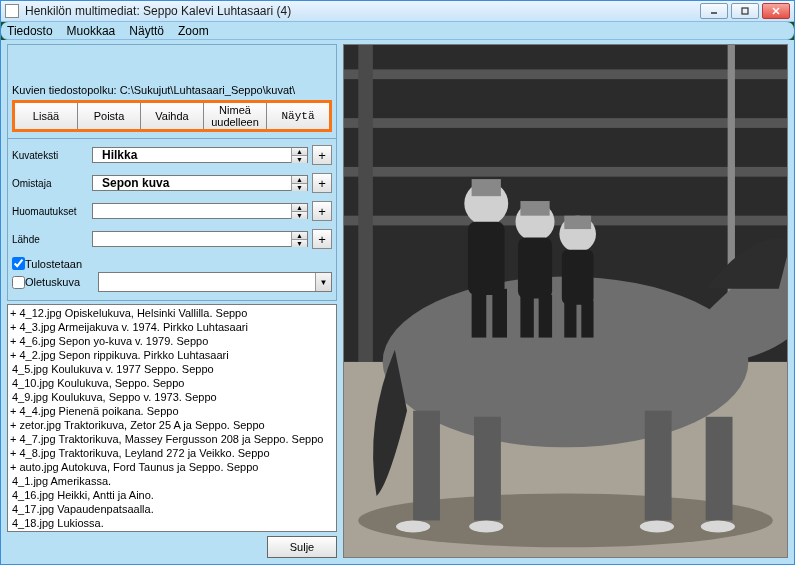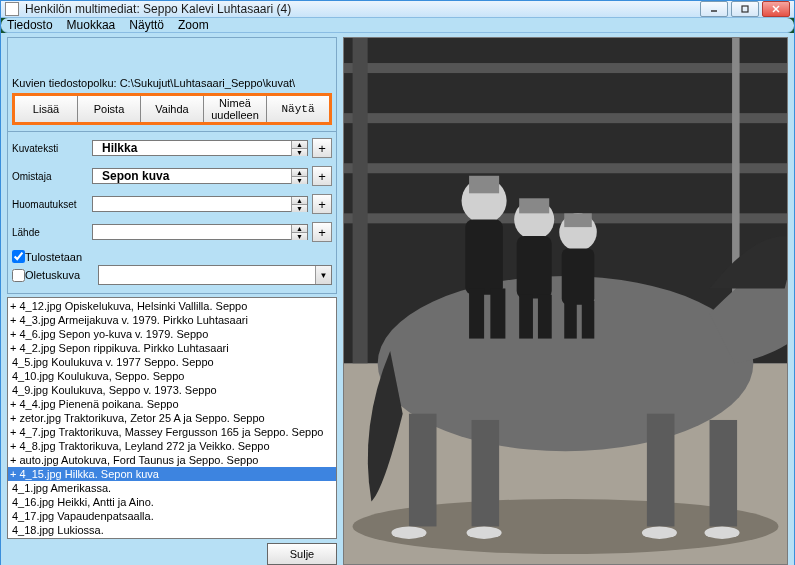--- a/index.html
+++ b/index.html
@@ -141,32 +141,31 @@
         <div class="checkrow">
           <input type="checkbox" style="">
           <label>Oletuskuva</label>
           <div class="combo" style="margin-left:18px">
             <div class="combo-btn">▼</div>
           </div>
         </div>
       </div>
       <div class="filelist" id="filelist">
           <div>+ 4_12.jpg Opiskelukuva, Helsinki Vallilla. Seppo</div>
-          <div>+ 4_3.jpg Armeijakuva v. 1979. Pirkko Luhtasaari</div>
+          <div>+ 4_3.jpg Armeijakuva v. 1974. Pirkko Luhtasaari</div>
           <div>+ 4_6.jpg Sepon yo-kuva v. 1979. Seppo</div>
           <div>+ 4_2.jpg Sepon rippikuva. Pirkko Luhtasaari</div>
           <div class="indent">4_5.jpg Koulukuva v. 1977 Seppo. Seppo</div>
           <div class="indent">4_10.jpg Koulukuva, Seppo. Seppo</div>
           <div class="indent">4_9.jpg Koulukuva, Seppo v. 1973. Seppo</div>
           <div>+ 4_4.jpg Pienenä poikana. Seppo</div>
           <div>+ zetor.jpg Traktorikuva, Zetor 25 A ja Seppo. Seppo</div>
-          <div>+ 4_7.jpg Traktorikuva, Massey Fergusson 165 ja Seppo. Seppo</div>
+          <div>+ 4_7.jpg Traktorikuva, Massey Fergusson 208 ja Seppo. Seppo</div>
           <div>+ 4_8.jpg Traktorikuva, Leyland 272 ja Veikko. Seppo</div>
           <div>+ auto.jpg Autokuva, Ford Taunus ja Seppo. Seppo</div>
-          <div class="selected">+ 4_15.jpg Hilkka. Sepon kuva</div>
           <div class="indent">4_1.jpg Amerikassa.</div>
           <div class="indent">4_16.jpg Heikki, Antti ja Aino.</div>
           <div class="indent">4_17.jpg Vapaudenpatsaalla.</div>
           <div class="indent">4_18.jpg Lukiossa.</div>
         </div>
       <div class="btnrow">
         <button>Sulje</button>
       </div>
     </div>
     <div class="right">

